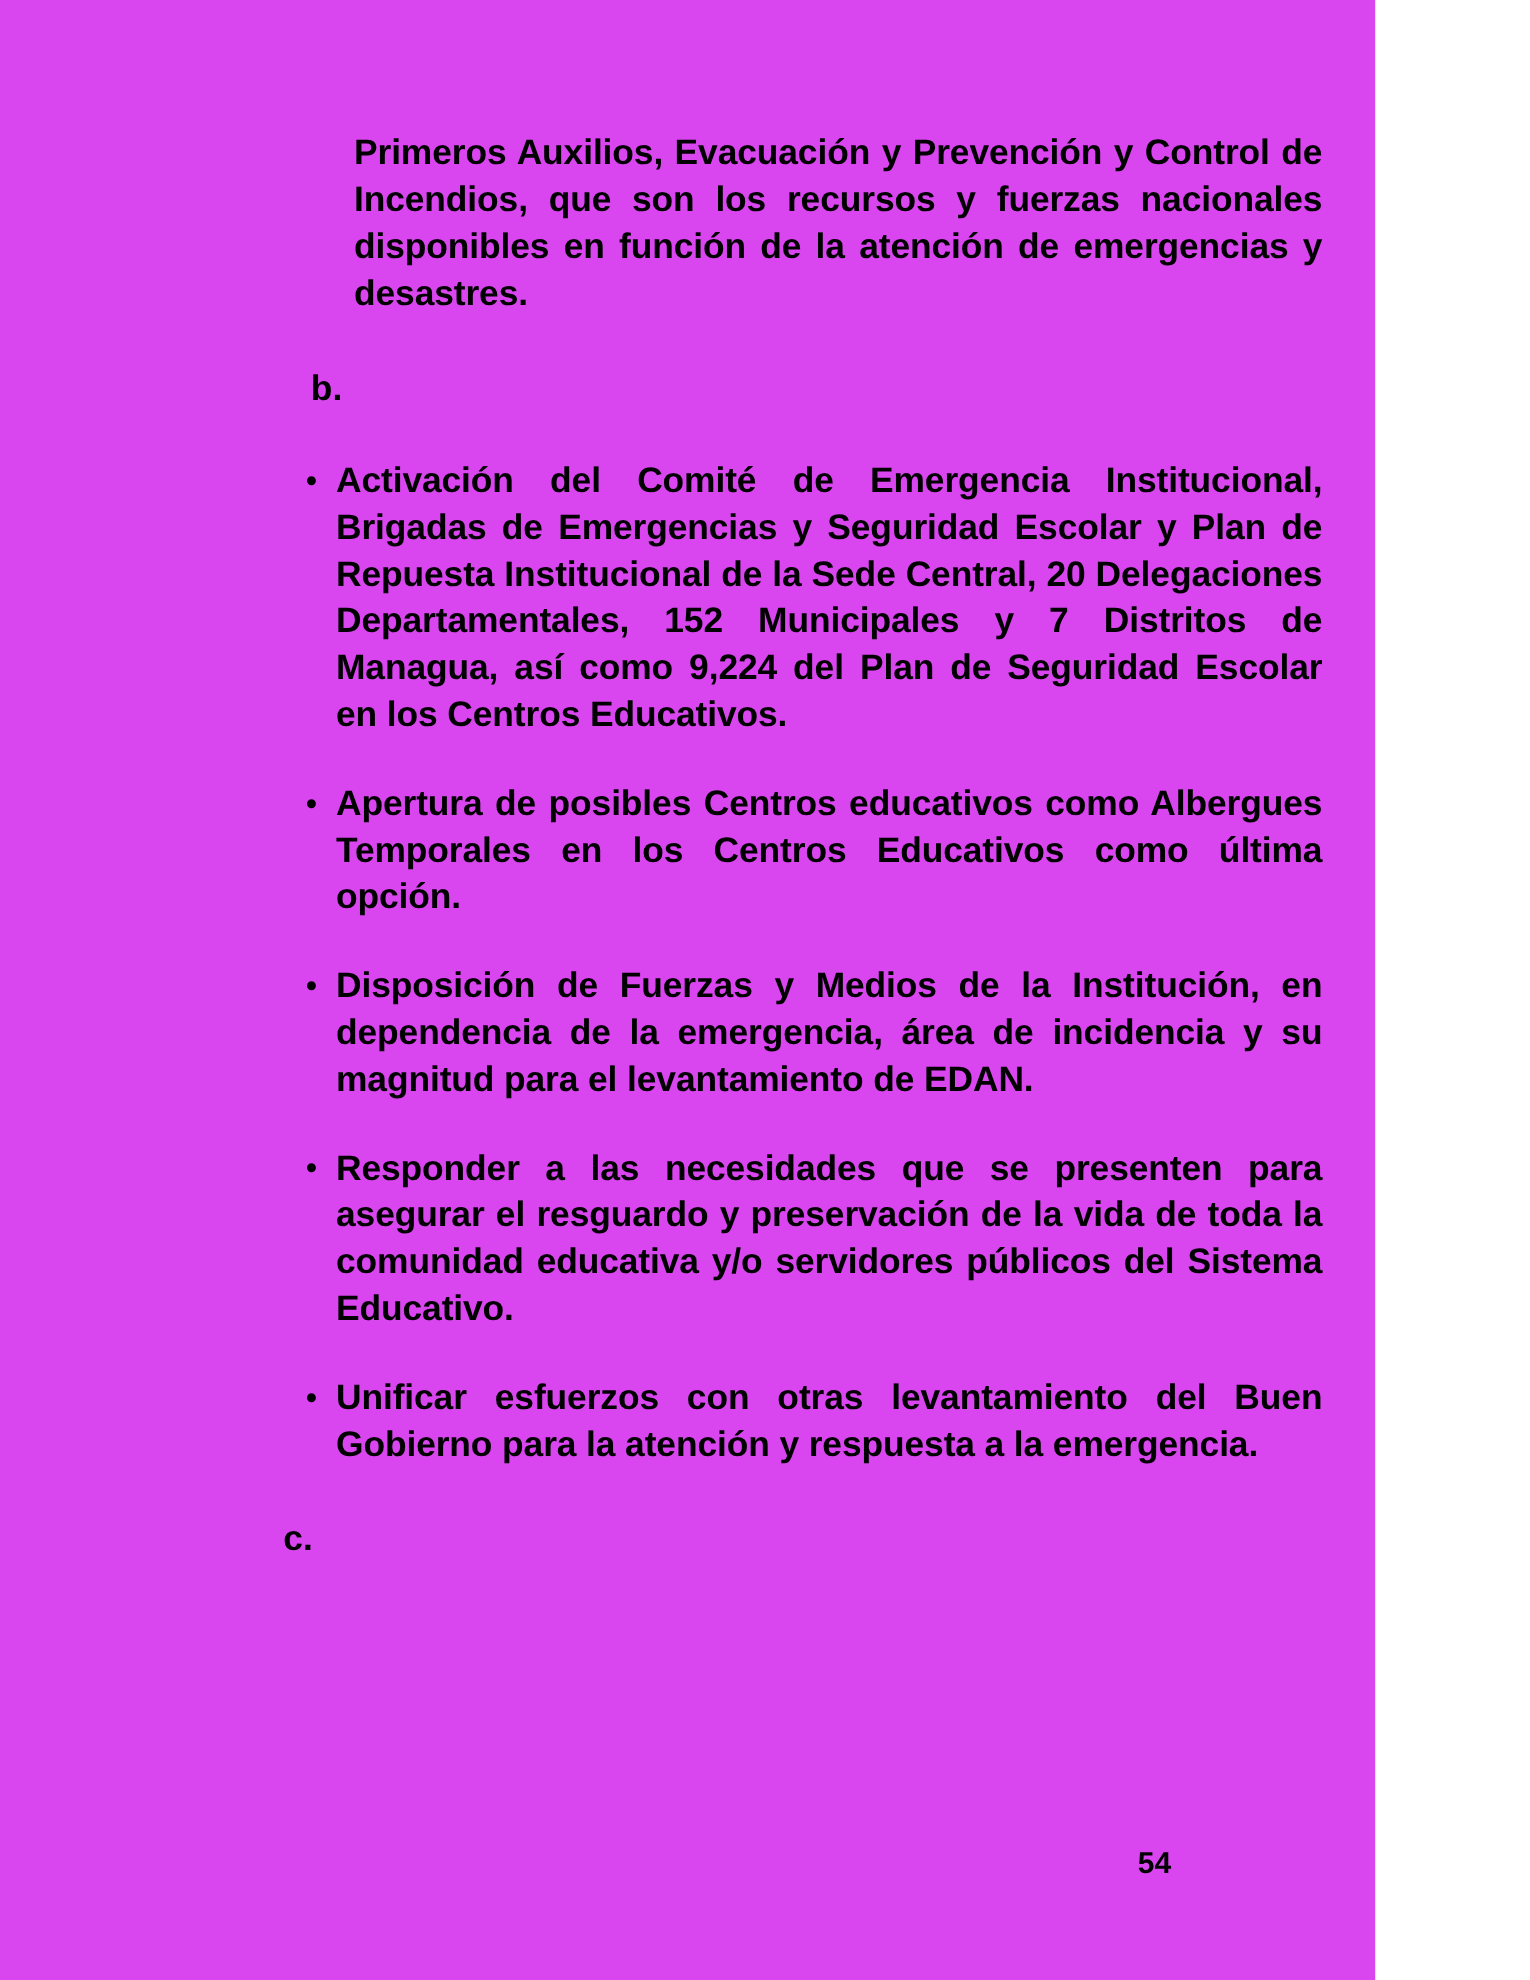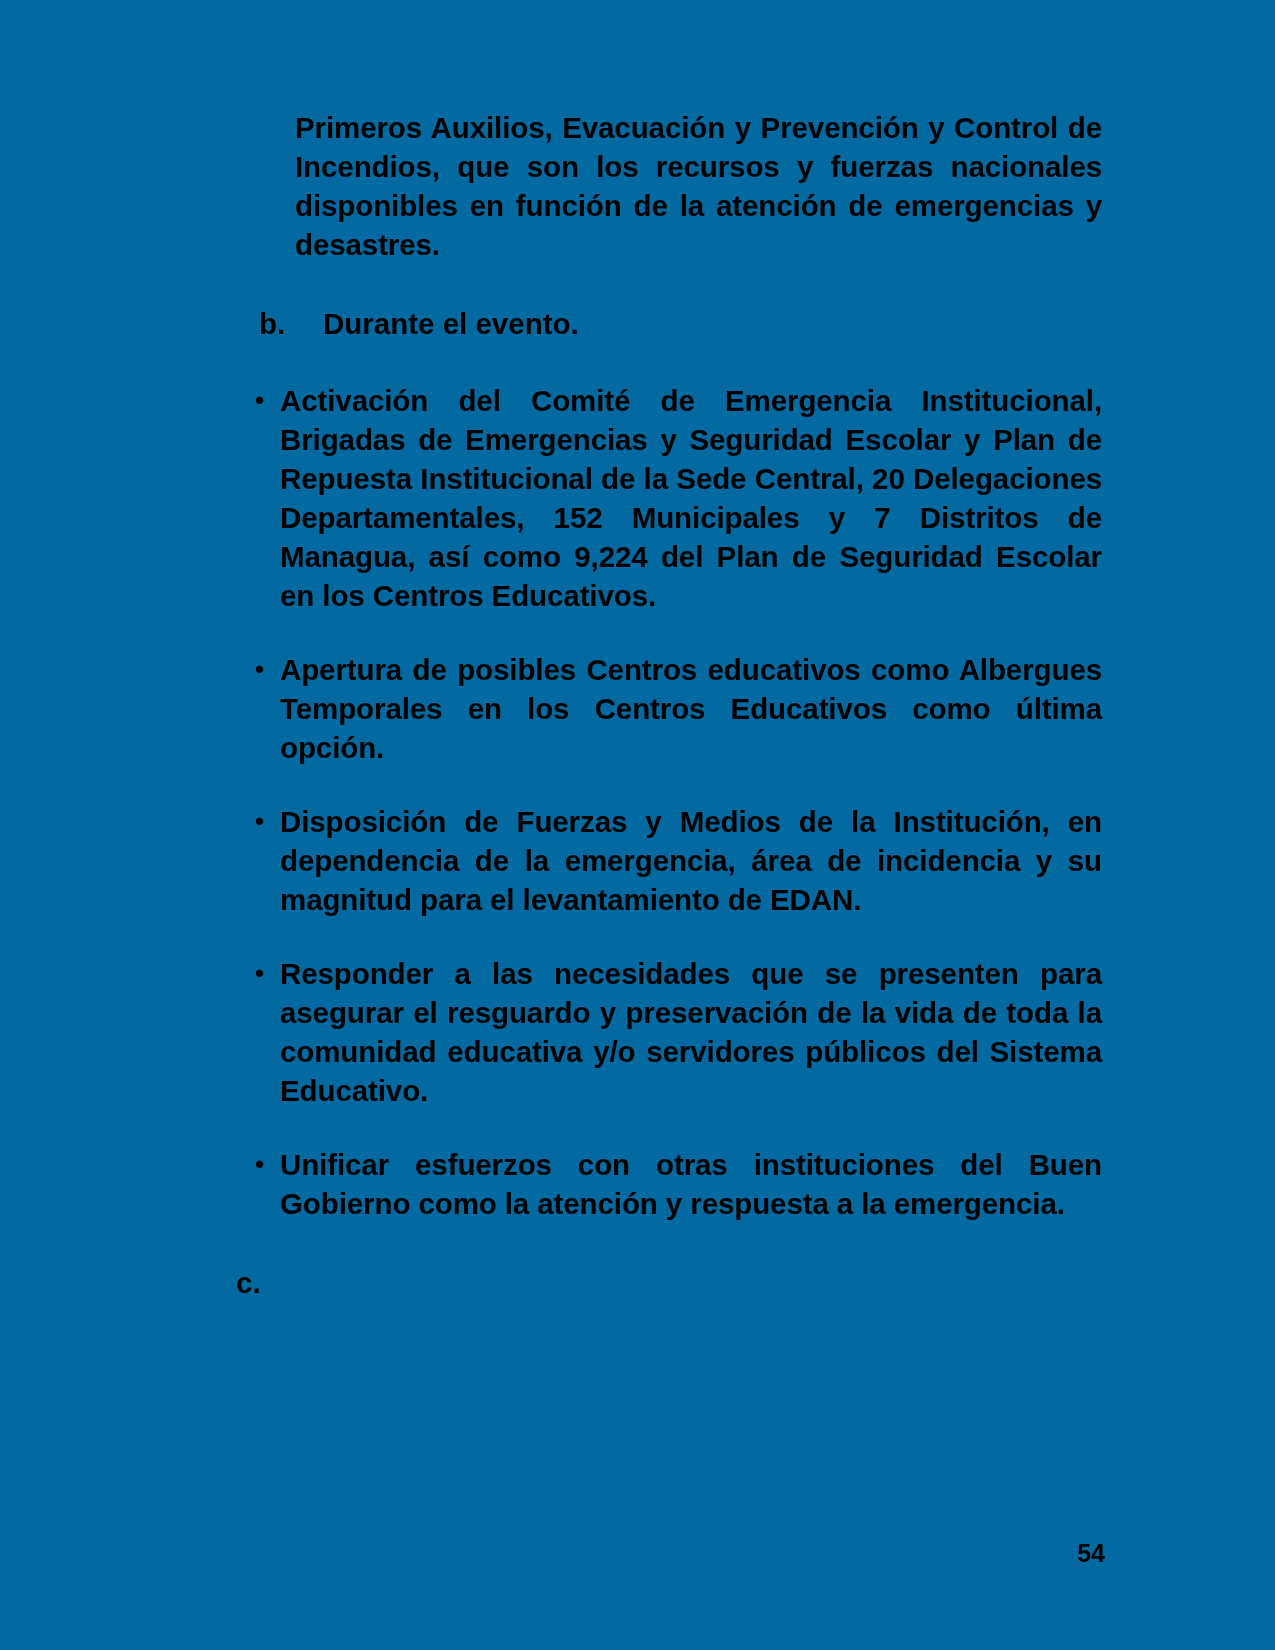--- a/index.html
+++ b/index.html
@@ -6,23 +6,23 @@
     margin: 0;
     padding: 0;
     background: #ffffff;
   }
   body {
     font-family: "Liberation Sans", sans-serif;
     color: #000000;
   }
   .page {
     position: relative;
-    width: 1275px;
+    width: 1146px;
     height: 1650px;
-    background: #0369a1;
+    background: #d946ef;
     box-sizing: border-box;
     overflow: hidden;
   }
   .content {
     position: absolute;
     left: 236px;
     top: 108px;
     width: 866px;
   }
 
@@ -106,21 +106,20 @@
   <div class="content">
 
     <p class="para">
       <span>Primeros Auxilios, Evacuación y Prevención y Control de Incendios, que son los recursos y fuerzas nacionales disponibles en función de la atención de emergencias y desastres.</span>
     </p>
 
     <div class="gap-2"></div>
 
     <div class="lettered b-row">
       <span class="marker marker-b">b.</span>
-      <span class="ltext">Durante el evento.</span>
     </div>
 
     <div class="gap-3"></div>
 
     <div class="bullet-item">
       <span class="dot">•</span>
       <span class="btext">Activación del Comité de Emergencia Institucional, Brigadas de Emergencias y Seguridad Escolar y Plan de Repuesta Institucional de la Sede Central, 20 Delegaciones Departamentales, 152 Municipales y 7 Distritos de Managua, así como 9,224 del Plan de Seguridad Escolar en los Centros Educativos.</span>
     </div>
 
     <div class="gap-1"></div>
@@ -141,21 +140,21 @@
 
     <div class="bullet-item">
       <span class="dot">•</span>
       <span class="btext">Responder a las necesidades que se presenten para asegurar el resguardo y preservación de la vida de toda la comunidad educativa y/o servidores públicos del Sistema Educativo.</span>
     </div>
 
     <div class="gap-1"></div>
 
     <div class="bullet-item">
       <span class="dot">•</span>
-      <span class="btext">Unificar esfuerzos con otras instituciones del Buen Gobierno como la atención y respuesta a la emergencia.</span>
+      <span class="btext">Unificar esfuerzos con otras levantamiento del Buen Gobierno para la atención y respuesta a la emergencia.</span>
     </div>
 
     <div class="gap-2"></div>
 
     <div class="lettered c-row">
       <span class="marker marker-c">c.</span>
     </div>
 
   </div>
 

